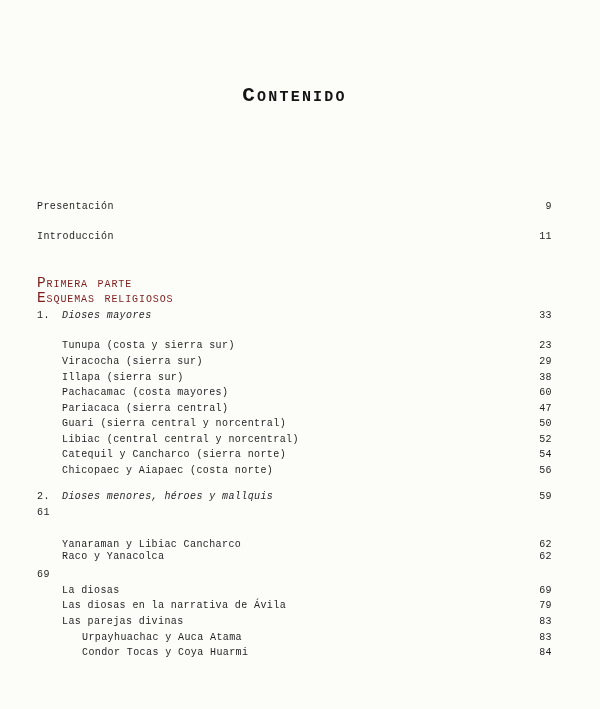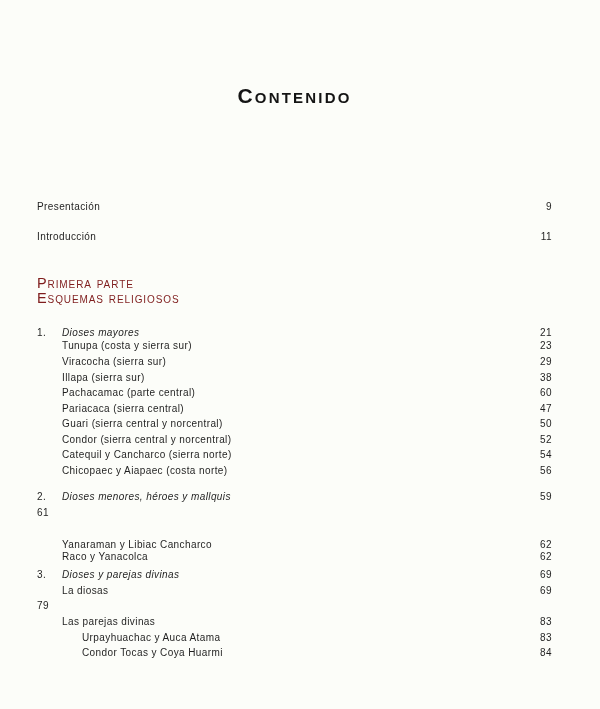--- a/index.html
+++ b/index.html
@@ -7,21 +7,21 @@
     padding: 0;
     background: #e8e8e6;
   }
   #book-page {
     position: relative;
     width: 600px;
     height: 709px;
     margin: 0 auto;
     background: #fcfdf9;
     color: #1f1f1f;
-    font-family: Liberation Sans, sans-serif;
+    font-family: Liberation Mono, monospace;
     overflow: hidden;
   }
   .page-title {
     position: absolute;
     top: 84px;
     left: 37px;
     right: 48px;
     margin: 0;
     text-align: center;
     font-size: 21px;
@@ -83,50 +83,50 @@
       <span class="pg">9</span>
     </div>
     <div class="row" style="top:228px">
       <span class="lbl">Introducción</span>
       <span class="pg">11</span>
     </div>
 
     <div class="part-line" style="top:275px">Primera parte</div>
     <div class="part-line" style="top:290px">Esquemas religiosos</div>
 
-    <div class="row chapter" style="top:324px">
+    <div class="row chapter" style="top:307px">
       <span class="lbl"><span class="chnum">1.</span><span class="chtitle">Dioses mayores</span></span>
-      <span class="pg">21</span>
+      <span class="pg">33</span>
     </div>
     <div class="row sub" style="top:337px">
       <span class="lbl">Tunupa (costa y sierra sur)</span>
       <span class="pg">23</span>
     </div>
     <div class="row sub" style="top:353px">
       <span class="lbl">Viracocha (sierra sur)</span>
       <span class="pg">29</span>
     </div>
     <div class="row sub" style="top:369px">
       <span class="lbl">Illapa (sierra sur)</span>
       <span class="pg">38</span>
     </div>
     <div class="row sub" style="top:384px">
-      <span class="lbl">Pachacamac (parte central)</span>
+      <span class="lbl">Pachacamac (costa mayores)</span>
       <span class="pg">60</span>
     </div>
     <div class="row sub" style="top:400px">
       <span class="lbl">Pariacaca (sierra central)</span>
       <span class="pg">47</span>
     </div>
     <div class="row sub" style="top:415px">
       <span class="lbl">Guari (sierra central y norcentral)</span>
       <span class="pg">50</span>
     </div>
     <div class="row sub" style="top:431px">
-      <span class="lbl">Condor (sierra central y norcentral)</span>
+      <span class="lbl">Libiac (central central y norcentral)</span>
       <span class="pg">52</span>
     </div>
     <div class="row sub" style="top:446px">
       <span class="lbl">Catequil y Cancharco (sierra norte)</span>
       <span class="pg">54</span>
     </div>
     <div class="row sub" style="top:462px">
       <span class="lbl">Chicopaec y Aiapaec (costa norte)</span>
       <span class="pg">56</span>
     </div>
@@ -141,28 +141,28 @@
     <div class="row sub" style="top:548px">
       <span class="lbl">Raco y Yanacolca</span>
       <span class="pg">62</span>
     </div>
     <div class="row sub" style="top:536px">
       <span class="lbl">Yanaraman y Libiac Cancharco</span>
       <span class="pg">62</span>
     </div>
 
     <div class="row chapter" style="top:566px">
-      <span class="lbl"><span class="chnum">3.</span><span class="chtitle">Dioses y parejas divinas</span></span>
       <span class="pg">69</span>
     </div>
     <div class="row sub" style="top:582px">
       <span class="lbl">La diosas</span>
       <span class="pg">69</span>
     </div>
     <div class="row sub" style="top:597px">
+      <span class="lbl">Las diosas en la narrativa de Ávila</span>
       <span class="pg">79</span>
     </div>
     <div class="row sub" style="top:613px">
       <span class="lbl">Las parejas divinas</span>
       <span class="pg">83</span>
     </div>
     <div class="row subsub" style="top:629px">
       <span class="lbl">Urpayhuachac y Auca Atama</span>
       <span class="pg">83</span>
     </div>

